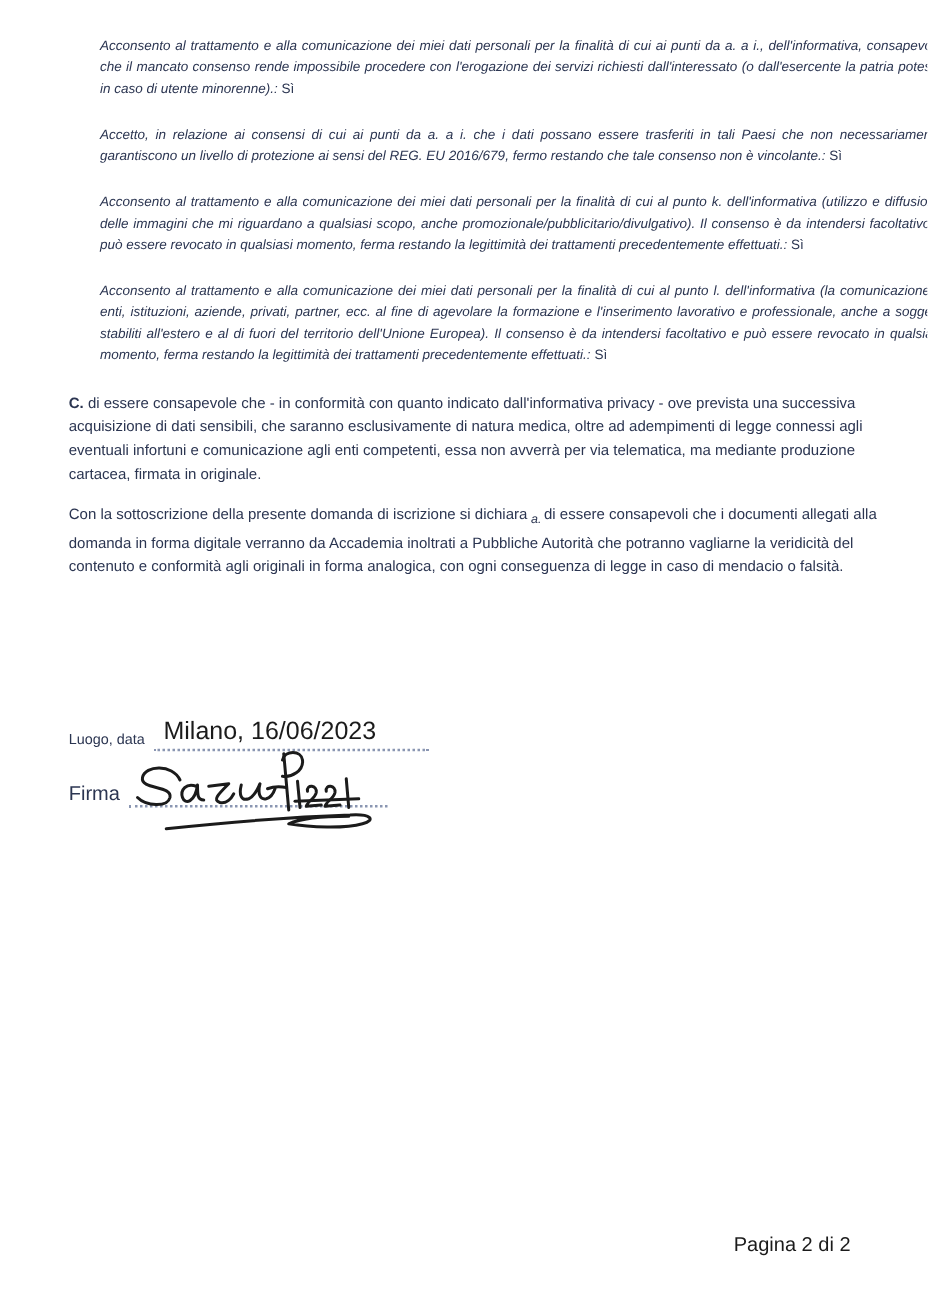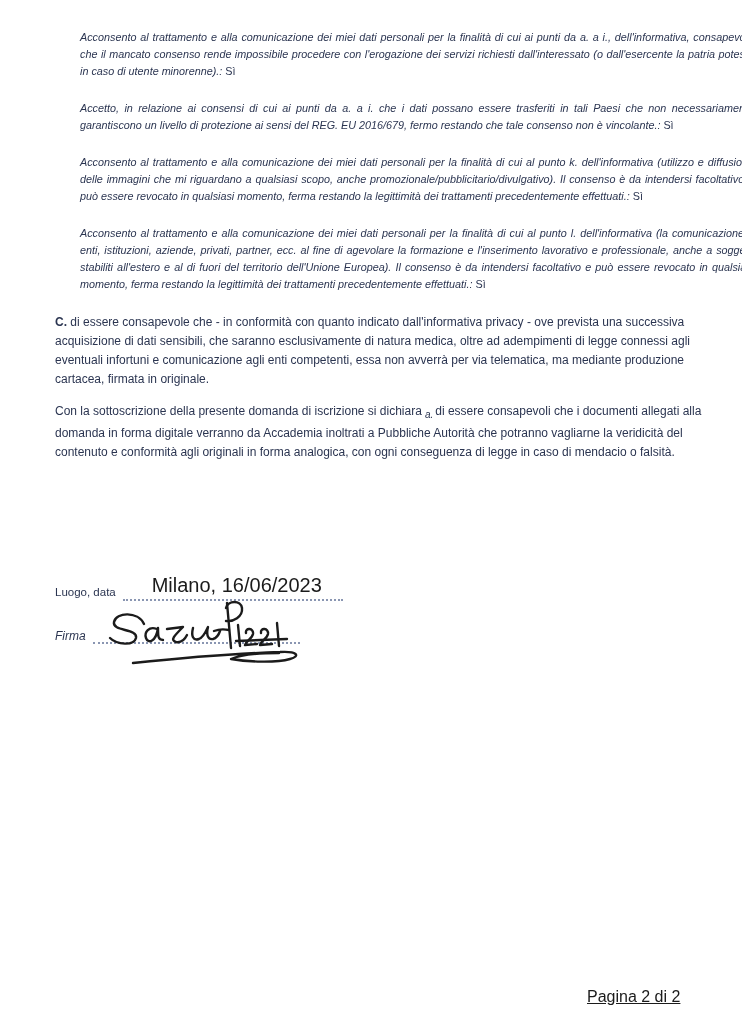--- a/index.html
+++ b/index.html
@@ -51,21 +51,20 @@
     vertical-align:-3px;
     margin:0 2px 0 3px;
   }
   
   .placedate{
     position:absolute;
     left:55px;
     top:574px;
     display:flex;
     align-items:flex-end;
-    text-align:center;
   }
   .placedate .label{
     font-size:11.5px;
     color:var(--text-navy);
     padding-bottom:3px;
   }
   .placedate .value{
     margin-left:7px;
     width:212px;
     border-bottom:2px dotted var(--line);
@@ -76,24 +75,23 @@
   }
   
   .firma{
     position:absolute;
     left:55px;
     top:627px;
     display:flex;
     align-items:flex-end;
   }
   .firma .label{
-    font-size:12px;
+    font-size:16px;
     color:var(--text-navy);
     padding-bottom:1px;
-    font-style:italic;
   }
   .firma .line{
     margin-left:7px;
     width:207px;
     height:15px;
     border-bottom:2px dotted var(--line);
   }
   .sig-svg{
     position:absolute;
     left:100px;
@@ -108,21 +106,20 @@
     stroke-width:2.4;
     stroke-linecap:round;
     stroke-linejoin:round;
   }
   .pagenum{
     position:absolute;
     left:587px;
     top:988px;
     font-size:16px;
     color:var(--ink-black);
-    text-decoration:underline;
   }
 </style>
 </head>
 <body>
 
 <div class="page">
 
   <div class="consents">
     <p class="consent"><span>Acconsento al trattamento e alla comunicazione dei miei dati personali per la finalità di cui ai punti da a. a i., dell'informativa, consapevole che il mancato consenso rende impossibile procedere con l'erogazione dei servizi richiesti dall'interessato (o dall'esercente la patria potestà in caso di utente minorenne).:</span> <span class="yes">Sì</span></p>
     <p class="consent"><span>Accetto, in relazione ai consensi di cui ai punti da a. a i. che i dati possano essere trasferiti in tali Paesi che non necessariamente garantiscono un livello di protezione ai sensi del REG. EU 2016/679, fermo restando che tale consenso non è vincolante.:</span> <span class="yes">Sì</span></p>

